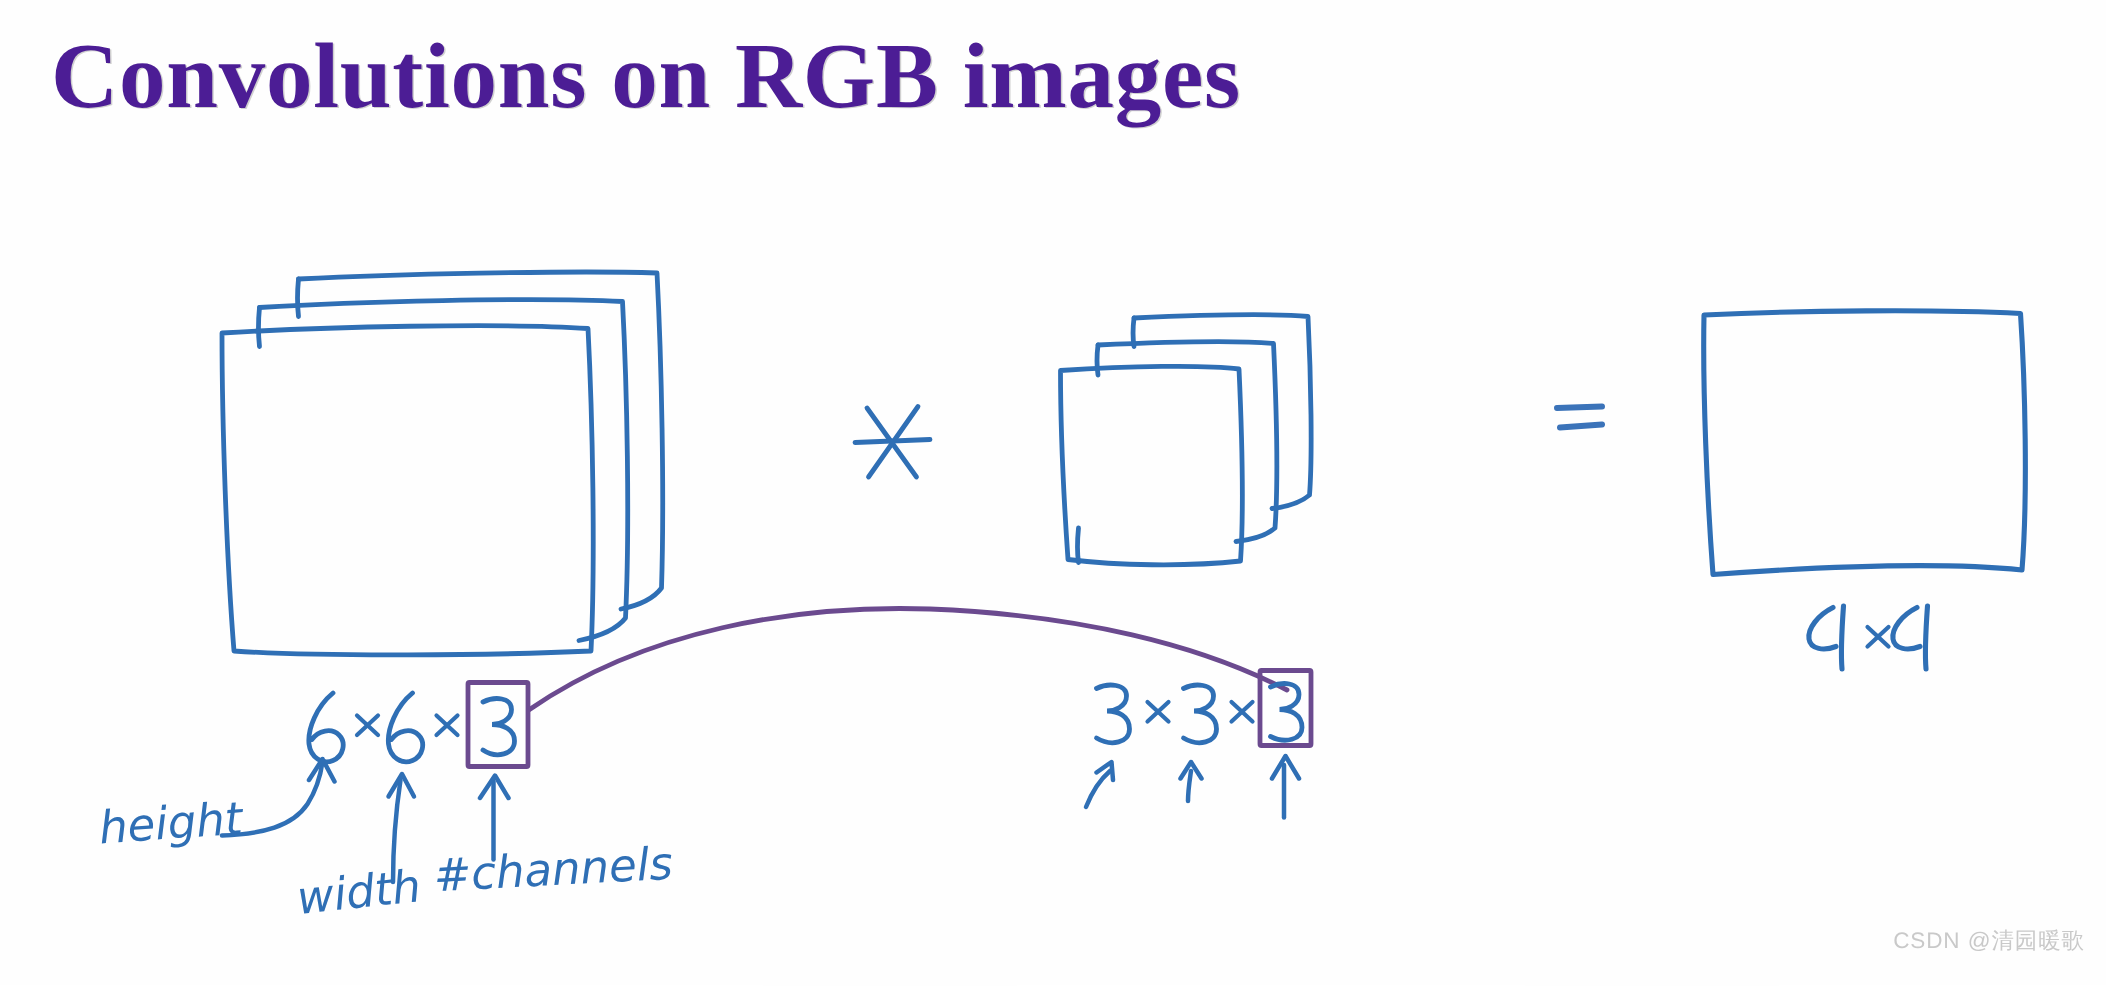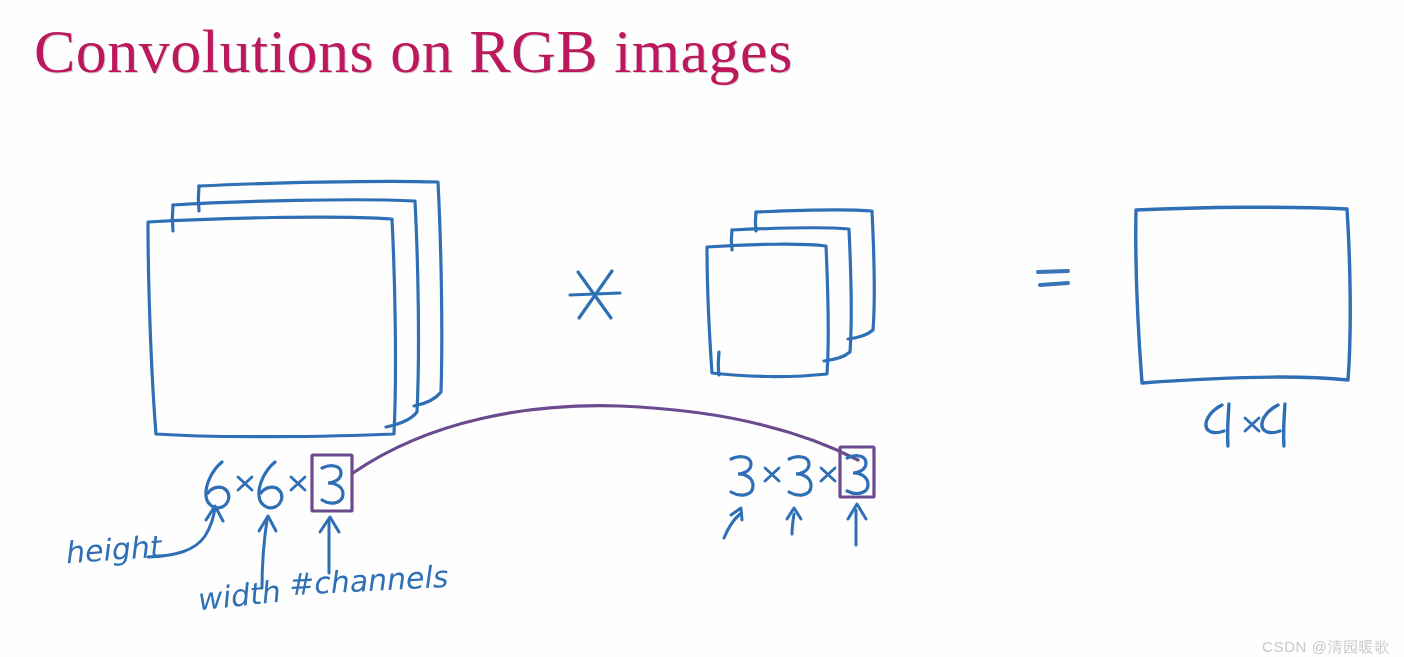--- a/index.html
+++ b/index.html
@@ -18,42 +18,43 @@
     overflow: hidden;
   }
   #slide-title {
     position: absolute;
     left: 34px;
     top: 20px;
     font-family: "Liberation Serif", serif;
     font-size: 62px;
     line-height: 1.0;
     letter-spacing: 0.5px;
-    color: #be185d;
+    color: #4c1d95;
     white-space: nowrap;
     text-shadow: 1px 1px 0 rgba(0,0,0,0.18);
+    font-weight: bold;
   }
   #ink-layer {
     position: absolute;
     left: 0;
     top: 0;
     width: 1404px;
     height: 657px;
   }
   .ink-text {
     position: absolute;
     color: #2f6fb5;
     font-family: "DejaVu Sans", sans-serif;
     white-space: nowrap;
     pointer-events: none;
   }
   #watermark {
     position: absolute;
     right: 14px;
-    bottom: 0;
+    bottom: 20px;
     font-size: 15px;
     color: #c9c9c9;
     letter-spacing: 0.6px;
     white-space: nowrap;
   }
 </style>
 </head>
 <body>
 
 <div id="canvas">

